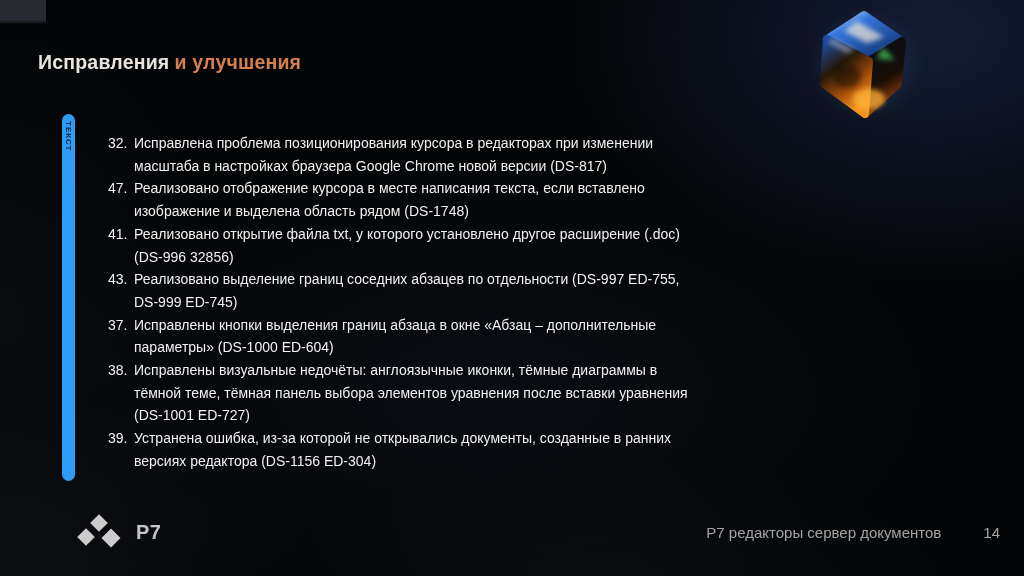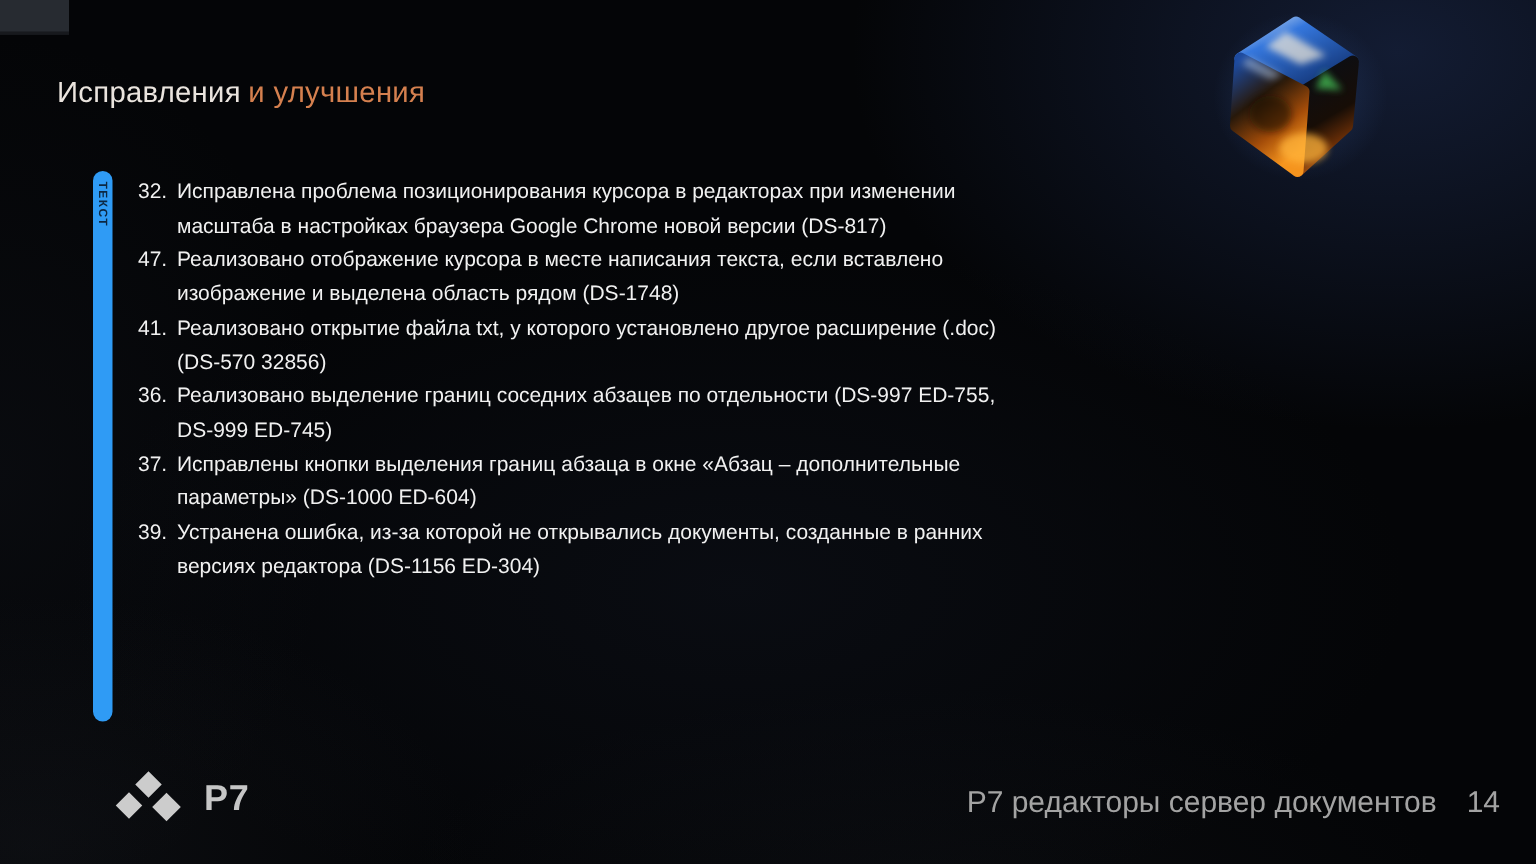--- a/index.html
+++ b/index.html
@@ -15,52 +15,52 @@
       radial-gradient(320px 420px at 0% 55%, rgba(40,46,62,.14), rgba(40,46,62,0) 70%),
       radial-gradient(500px 200px at 60% 104%, rgba(42,46,54,.14), rgba(42,46,54,0) 70%),
       #040507;
   }
   .corner-artifact{
     position:absolute;left:0;top:0;width:46px;height:21px;
     background:#272b31;border-bottom:2px solid #17191d;
   }
   .title{
     position:absolute;left:38px;top:51px;margin:0;
-    font-size:19.5px;font-weight:400;letter-spacing:.2px;
+    font-size:19.5px;font-weight:700;letter-spacing:.2px;
     color:#eae4de;white-space:nowrap;
   }
   .title .accent{color:#d5804f;margin-left:5px;}
   .crystal{position:absolute;left:806px;top:6px;width:122px;height:120px;}
   .accent-bar{
     position:absolute;left:62px;top:114px;width:13px;height:367px;
     background:#2f9bf5;border-radius:7px;
     display:flex;justify-content:center;
   }
   .bar-label{
     writing-mode:vertical-rl;text-orientation:mixed;
     font-size:8px;font-weight:700;letter-spacing:1px;
     color:#0c2742;margin-top:7px;user-select:none;
   }
   .items{
     position:absolute;left:92px;top:116px;width:584px;
-    margin:0;padding:0;list-style:none;
+    margin:16px;padding:0;list-style:none;
     font-size:14px;line-height:22.7px;color:#f1f1f1;
   }
   .item{display:flex;}
   .item .num{flex:0 0 26px;}
   .item .txt{flex:1;}
   .footer-left{
     position:absolute;left:73px;top:510px;
     display:flex;align-items:center;gap:13px;
   }
-  .brand-text{font-size:24px;font-weight:700;color:#c6c6c6;letter-spacing:.5px;}
+  .brand-text{font-size:20px;font-weight:700;color:#c6c6c6;letter-spacing:.5px;}
   .footer-right{
     position:absolute;right:24px;top:524px;
-    display:flex;align-items:baseline;gap:20px;
-    font-size:20px;color:#a3a3a3;
+    display:flex;align-items:baseline;gap:42px;
+    font-size:15px;color:#a3a3a3;
   }
 </style>
 </head>
 <body>
 
 <div class="slide">
 
   <div class="corner-artifact"></div>
 
   <h1 class="title"><span>Исправления</span><span class="accent">и улучшения</span></h1>
@@ -115,29 +115,33 @@
     <li class="item">
       <span class="num">32.</span>
       <span class="txt">Исправлена проблема позиционирования курсора в редакторах при изменении масштаба в настройках браузера Google Chrome новой версии (DS-817)</span>
     </li>
     <li class="item">
       <span class="num">47.</span>
       <span class="txt">Реализовано отображение курсора в месте написания текста, если вставлено изображение и выделена область рядом (DS-1748)</span>
     </li>
     <li class="item">
       <span class="num">41.</span>
-      <span class="txt">Реализовано открытие файла txt, у которого установлено другое расширение (.doc) (DS-570 32856)</span>
+      <span class="txt">Реализовано открытие файла txt, у которого установлено другое расширение (.doc) (DS-996 32856)</span>
     </li>
     <li class="item">
-      <span class="num">36.</span>
+      <span class="num">43.</span>
       <span class="txt">Реализовано выделение границ соседних абзацев по отдельности (DS-997 ED-755, DS-999 ED-745)</span>
     </li>
     <li class="item">
       <span class="num">37.</span>
       <span class="txt">Исправлены кнопки выделения границ абзаца в окне «Абзац – дополнительные параметры» (DS-1000 ED-604)</span>
+    </li>
+    <li class="item">
+      <span class="num">38.</span>
+      <span class="txt">Исправлены визуальные недочёты: англоязычные иконки, тёмные диаграммы в тёмной теме, тёмная панель выбора элементов уравнения после вставки уравнения (DS-1001 ED-727)</span>
     </li>
     <li class="item">
       <span class="num">39.</span>
       <span class="txt">Устранена ошибка, из-за которой не открывались документы, созданные в ранних версиях редактора (DS-1156 ED-304)</span>
     </li>
   </ol>
 
   <div class="footer-left">
     <span>
       <svg viewBox="0 0 50 40" width="50" height="40" aria-hidden="true">

